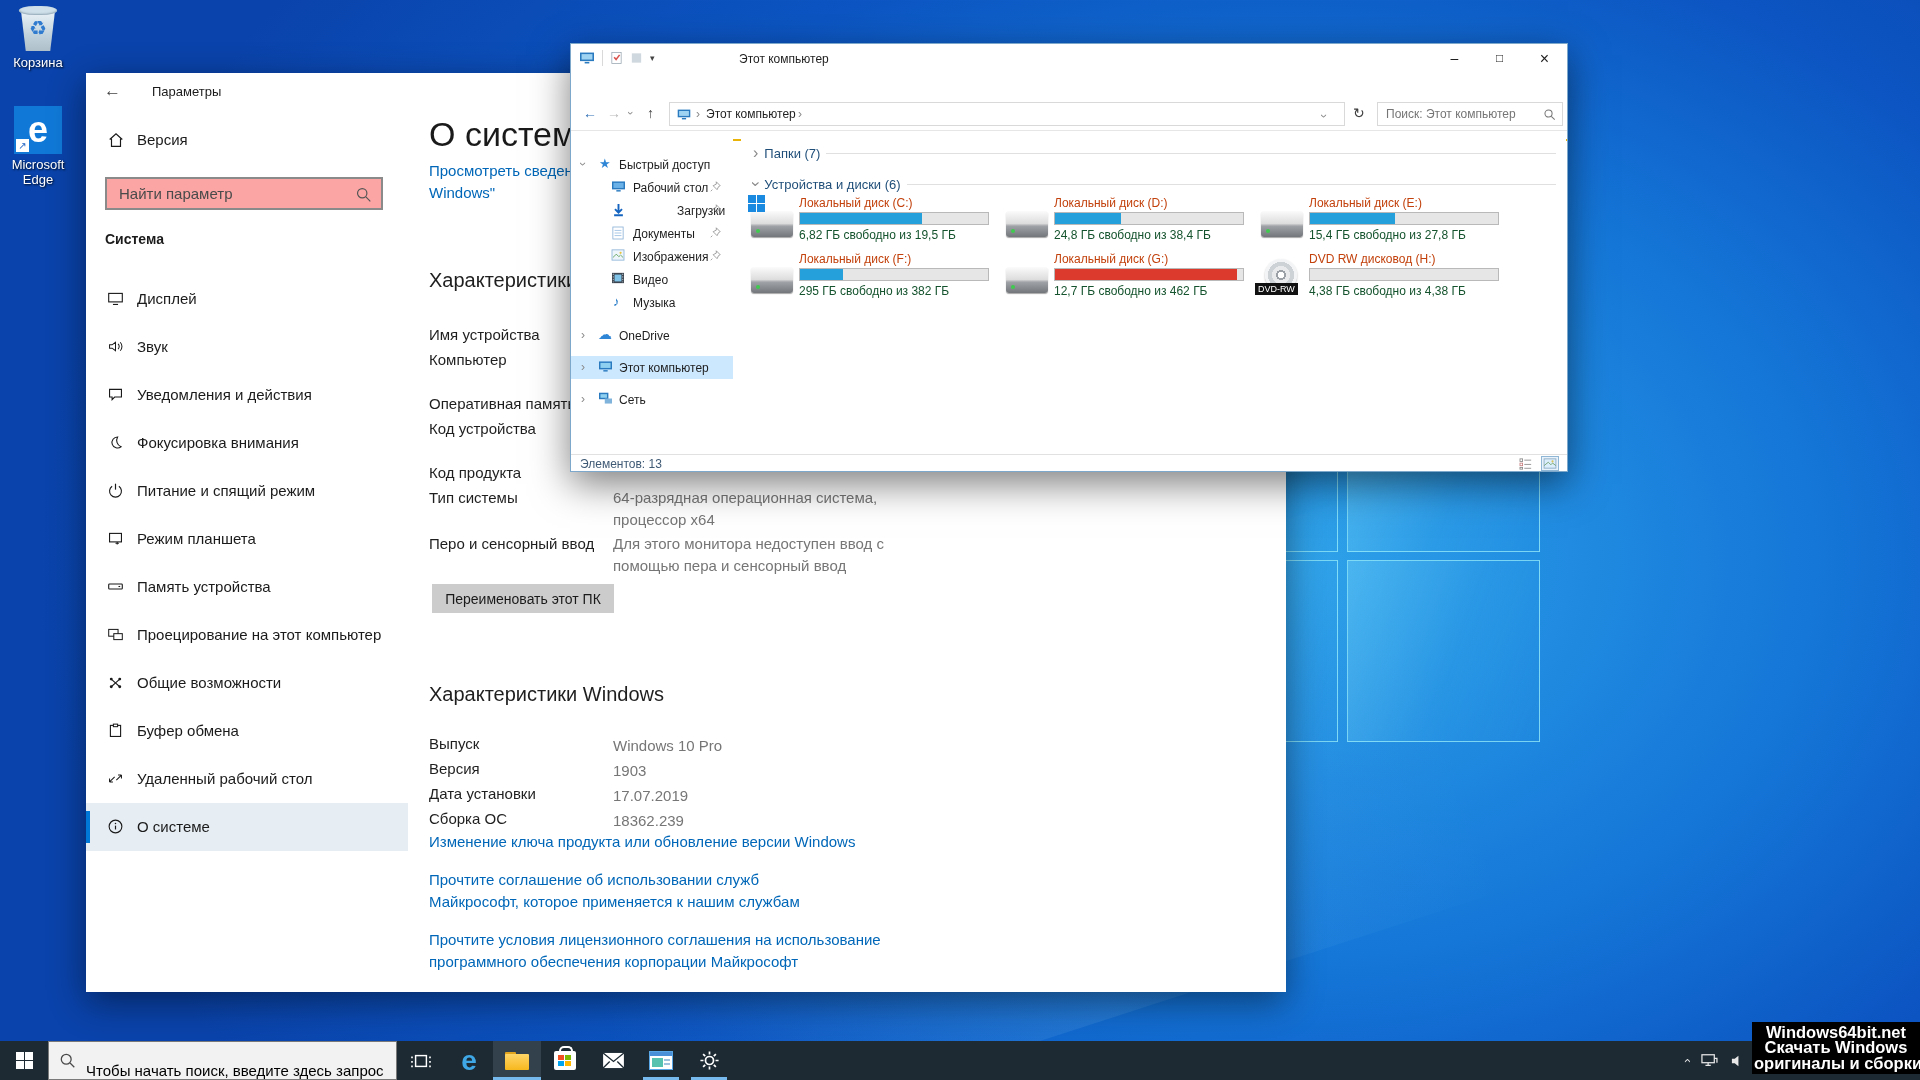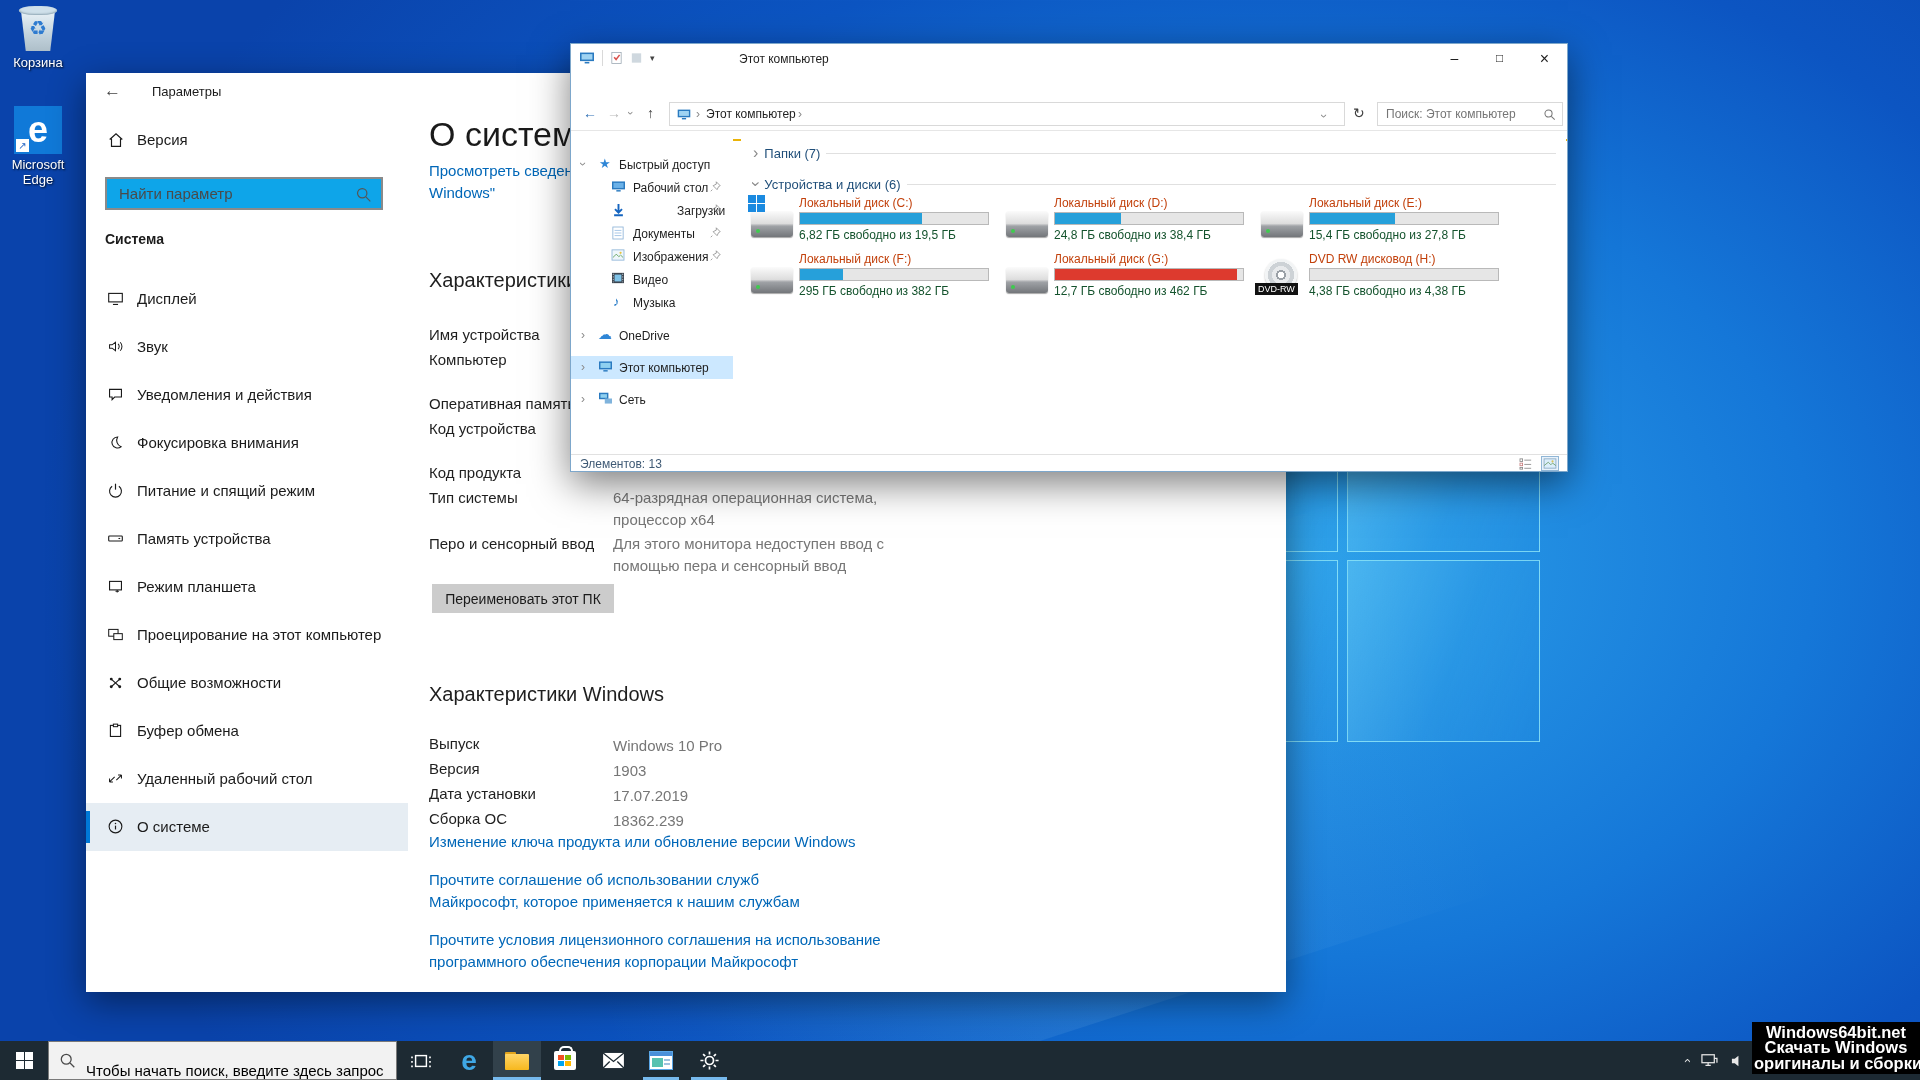--- a/index.html
+++ b/index.html
@@ -22,21 +22,21 @@
   .edgetile{position:relative;width:48px;height:48px;margin:0 auto;background:#1079d8;}
   .edgetile .e{color:#fff;font-size:36px;font-weight:bold;line-height:48px;}
   .edgetile .sc{position:absolute;left:2px;bottom:2px;width:13px;height:13px;background:#fff;font-size:10px;line-height:13px;color:#1b5fc2;}
   
   #settings{position:absolute;left:86px;top:73px;width:1200px;height:919px;background:#fff;box-shadow:0 10px 34px rgba(0,0,0,.45);}
   #settings .hdr-back{position:absolute;left:18px;top:8px;font-size:17px;color:#444;}
   #settings .hdr-title{position:absolute;left:66px;top:11px;font-size:13px;color:#1b1b1b;}
   .s-home{position:absolute;left:21px;top:56px;width:300px;height:22px;}
   .s-home svg{position:absolute;left:0;top:2px;}
   .s-home span{position:absolute;left:30px;top:2px;font-size:15px;color:#1b1b1b;}
-  .s-search{position:absolute;left:19px;top:104px;width:278px;height:33px;border:2px solid #8a8a8a;background:#0ea5e9;}
+  .s-search{position:absolute;left:19px;top:104px;width:278px;height:33px;border:2px solid #8a8a8a;background:#fca5a5;}
   .s-search .ph{position:absolute;left:12px;top:6px;font-size:15px;color:#4a4a4a;}
   .s-search svg{position:absolute;right:9px;top:7px;}
   .s-cat{position:absolute;left:19px;top:158px;font-size:14px;font-weight:bold;color:#1b1b1b;}
   .s-nav{position:absolute;left:0;top:202px;width:322px;}
   .s-item{position:relative;height:48px;}
   .s-item .ico{position:absolute;left:21px;top:15px;}
   .s-item .t{position:absolute;left:51px;top:15px;font-size:15px;color:#1b1b1b;white-space:nowrap;}
   .s-item.sel{background:#e6edf3;}
   .s-item.sel::before{content:"";position:absolute;left:0;top:8px;width:4px;height:32px;background:#0078d7;}
   .s-main-title{position:absolute;left:343px;top:42px;font-size:34px;font-weight:300;color:#1a1a1a;}
@@ -207,31 +207,31 @@
         </div>
       <div class="s-item">
         <svg class="ico" width="17" height="17" viewBox="0 0 20 20">
             <path d="M10 2v7" stroke="#1a1a1a" stroke-width="1.4"></path>
             <path d="M6 5a7 7 0 1 0 8 0" stroke="#1a1a1a" stroke-width="1.3" fill="none"></path>
           </svg>
         <span class="t">Питание и спящий режим</span>
         </div>
       <div class="s-item">
         <svg class="ico" width="17" height="17" viewBox="0 0 20 20">
+            <rect x="3" y="4" width="14" height="10" stroke="#1a1a1a" stroke-width="1.3" fill="none"></rect>
+            <path d="M12 14v3m-2-1.5h4" stroke="#1a1a1a" stroke-width="1.2"></path>
+          </svg>
+        <span class="t">Режим планшета</span>
+        </div>
+      <div class="s-item">
+        <svg class="ico" width="17" height="17" viewBox="0 0 20 20">
             <rect x="2" y="7" width="16" height="6" rx="1" stroke="#1a1a1a" stroke-width="1.3" fill="none"></rect>
             <path d="M13.5 10h2" stroke="#1a1a1a" stroke-width="1.3"></path>
           </svg>
         <span class="t">Память устройства</span>
-        </div>
-      <div class="s-item">
-        <svg class="ico" width="17" height="17" viewBox="0 0 20 20">
-            <rect x="3" y="4" width="14" height="10" stroke="#1a1a1a" stroke-width="1.3" fill="none"></rect>
-            <path d="M12 14v3m-2-1.5h4" stroke="#1a1a1a" stroke-width="1.2"></path>
-          </svg>
-        <span class="t">Режим планшета</span>
         </div>
       <div class="s-item">
         <svg class="ico" width="17" height="17" viewBox="0 0 20 20">
             <rect x="2" y="4" width="11" height="8" stroke="#1a1a1a" stroke-width="1.2" fill="none"></rect>
             <rect x="8" y="9" width="10" height="7" stroke="#1a1a1a" stroke-width="1.2" fill="#fff"></rect>
           </svg>
         <span class="t">Проецирование на этот компьютер</span>
         </div>
       <div class="s-item">
         <svg class="ico" width="17" height="17" viewBox="0 0 20 20">

